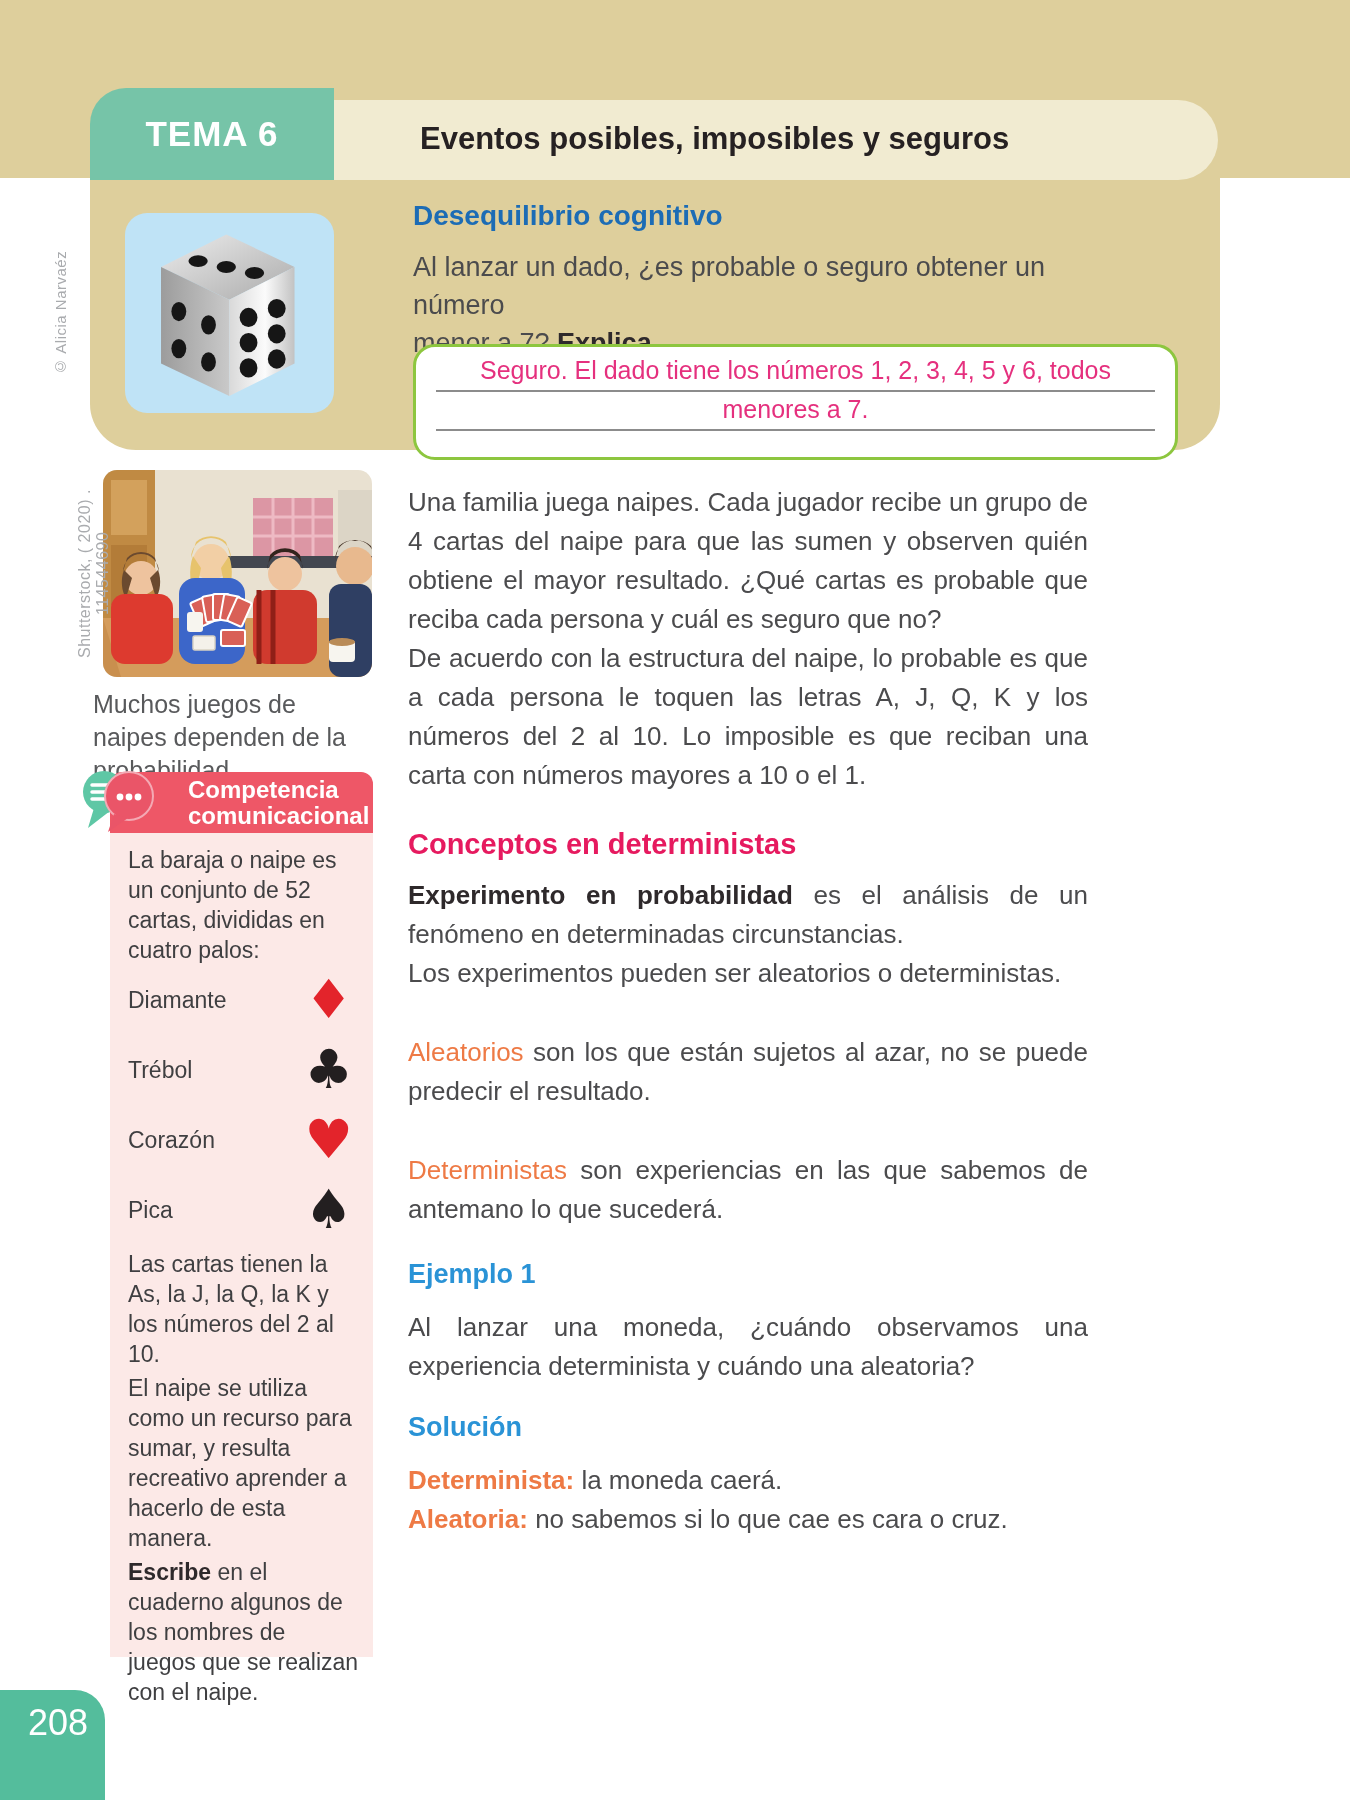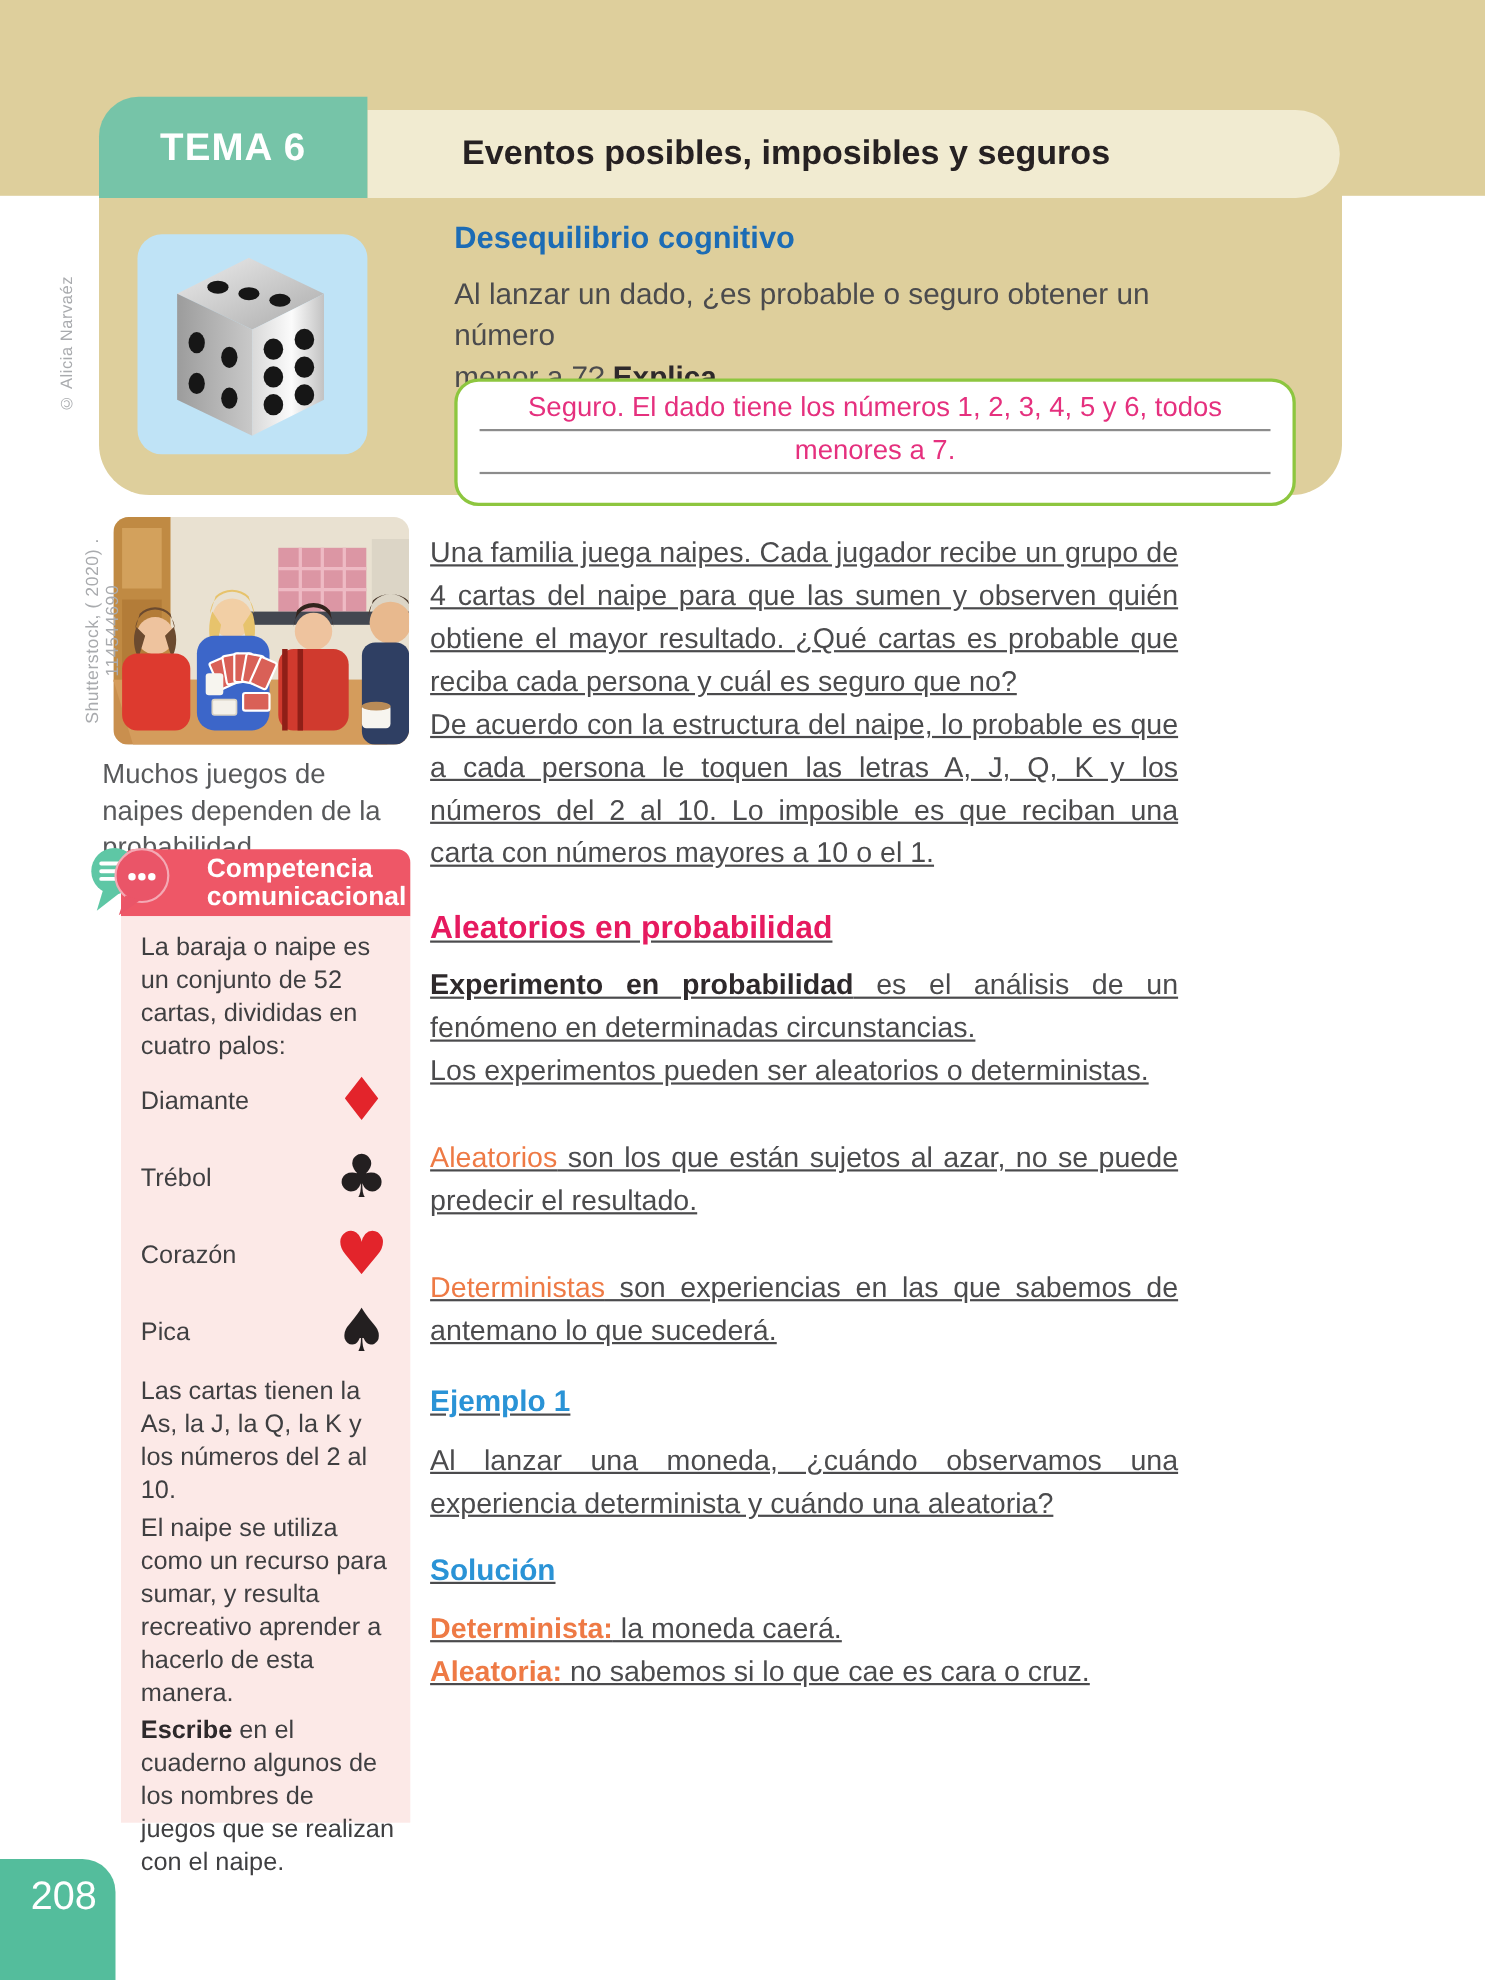--- a/index.html
+++ b/index.html
@@ -48,21 +48,21 @@
                 padding:12px 14px 10px 18px;box-sizing:border-box;font-size:23px;line-height:30px;color:#3f3f41;}
   .sidebar-body p{margin:0;}
   .suit-row{display:flex;align-items:center;justify-content:space-between;height:70px;padding-right:6px;}
   .suit-glyph{font-size:54px;line-height:54px;font-family:"DejaVu Sans",sans-serif;}
   .suit-red{color:#e3242b;}
   .suit-black{color:#231f20;}
   .sb-gap{margin-top:4px !important;}
   .sb-bold{font-weight:bold;color:#2e292b;}
 
   
-  .main-col{position:absolute;left:391px;top:483px;width:680px;color:#4b4b4d;font-size:26px;line-height:39px;text-decoration:underline;}
+  .main-col{position:absolute;left:408px;top:483px;width:680px;color:#4b4b4d;font-size:26px;line-height:39px;}
   .main-col p{margin:0;text-align:justify;}
   .def-box{background:#ddf0ea;border:3px solid #35aca1;border-radius:24px;margin:17px 0 40px 0;
            padding:18px 24px;font-size:25px;line-height:34px;color:#39393b;text-align:left;
            box-shadow:9px 11px 10px rgba(110,110,110,.45);}
   .h-crimson{color:#e61a5f;font-weight:bold;font-size:29px;margin:30px 0 12px 0;}
   .h-blue{color:#2a93d6;font-weight:bold;font-size:27px;margin:22px 0 14px 0;}
   .t-orange{color:#ee7a45;}
   .t-bold{font-weight:bold;color:#2e292b;}
   .p-structure{margin-bottom:30px !important;}
   .p-exp2{margin-bottom:18px !important;}
@@ -225,21 +225,21 @@
     <p class="sb-gap">El naipe se utiliza como un recurso para sumar, y resulta recreativo aprender a hacerlo de esta manera.</p>
     <p class="sb-gap"><span class="sb-bold">Escribe</span><span> en el cuaderno algunos de los nombres de juegos que se realizan con el naipe.</span></p>
   </div>
 
   <div class="main-col">
     <p>Una familia juega naipes. Cada jugador recibe un grupo de 4 cartas del naipe para que las sumen y observen quién obtiene el mayor resultado. ¿Qué cartas es probable que reciba cada persona y cuál es seguro que no?</p>
 
 
     <p class="p-structure">De acuerdo con la estructura del naipe, lo probable es que a cada persona le toquen las letras A, J, Q, K y los números del 2 al 10. Lo imposible es que reciban una carta con números mayores a 10 o el 1.</p>
 
-    <div class="h-crimson">Aleatorios en probabilidad</div>
+    <div class="h-crimson">Conceptos en deterministas</div>
 
     <p><span class="t-bold">Experimento en probabilidad</span><span> es el análisis de un fenómeno en  determinadas circunstancias.</span></p>
     <p class="p-exp2 p-line">Los experimentos pueden ser aleatorios o deterministas.</p>
 
     <p class="p-alea" style="margin-top:40px;"><span class="t-orange">Aleatorios</span><span> son los que están sujetos al azar, no se puede predecir el resultado.</span></p>
 
     <p class="p-det"><span class="t-orange">Deterministas</span><span> son experiencias en las que sabemos de antemano lo que sucederá.</span></p>
 
     <div class="h-blue">Ejemplo 1</div>
 

